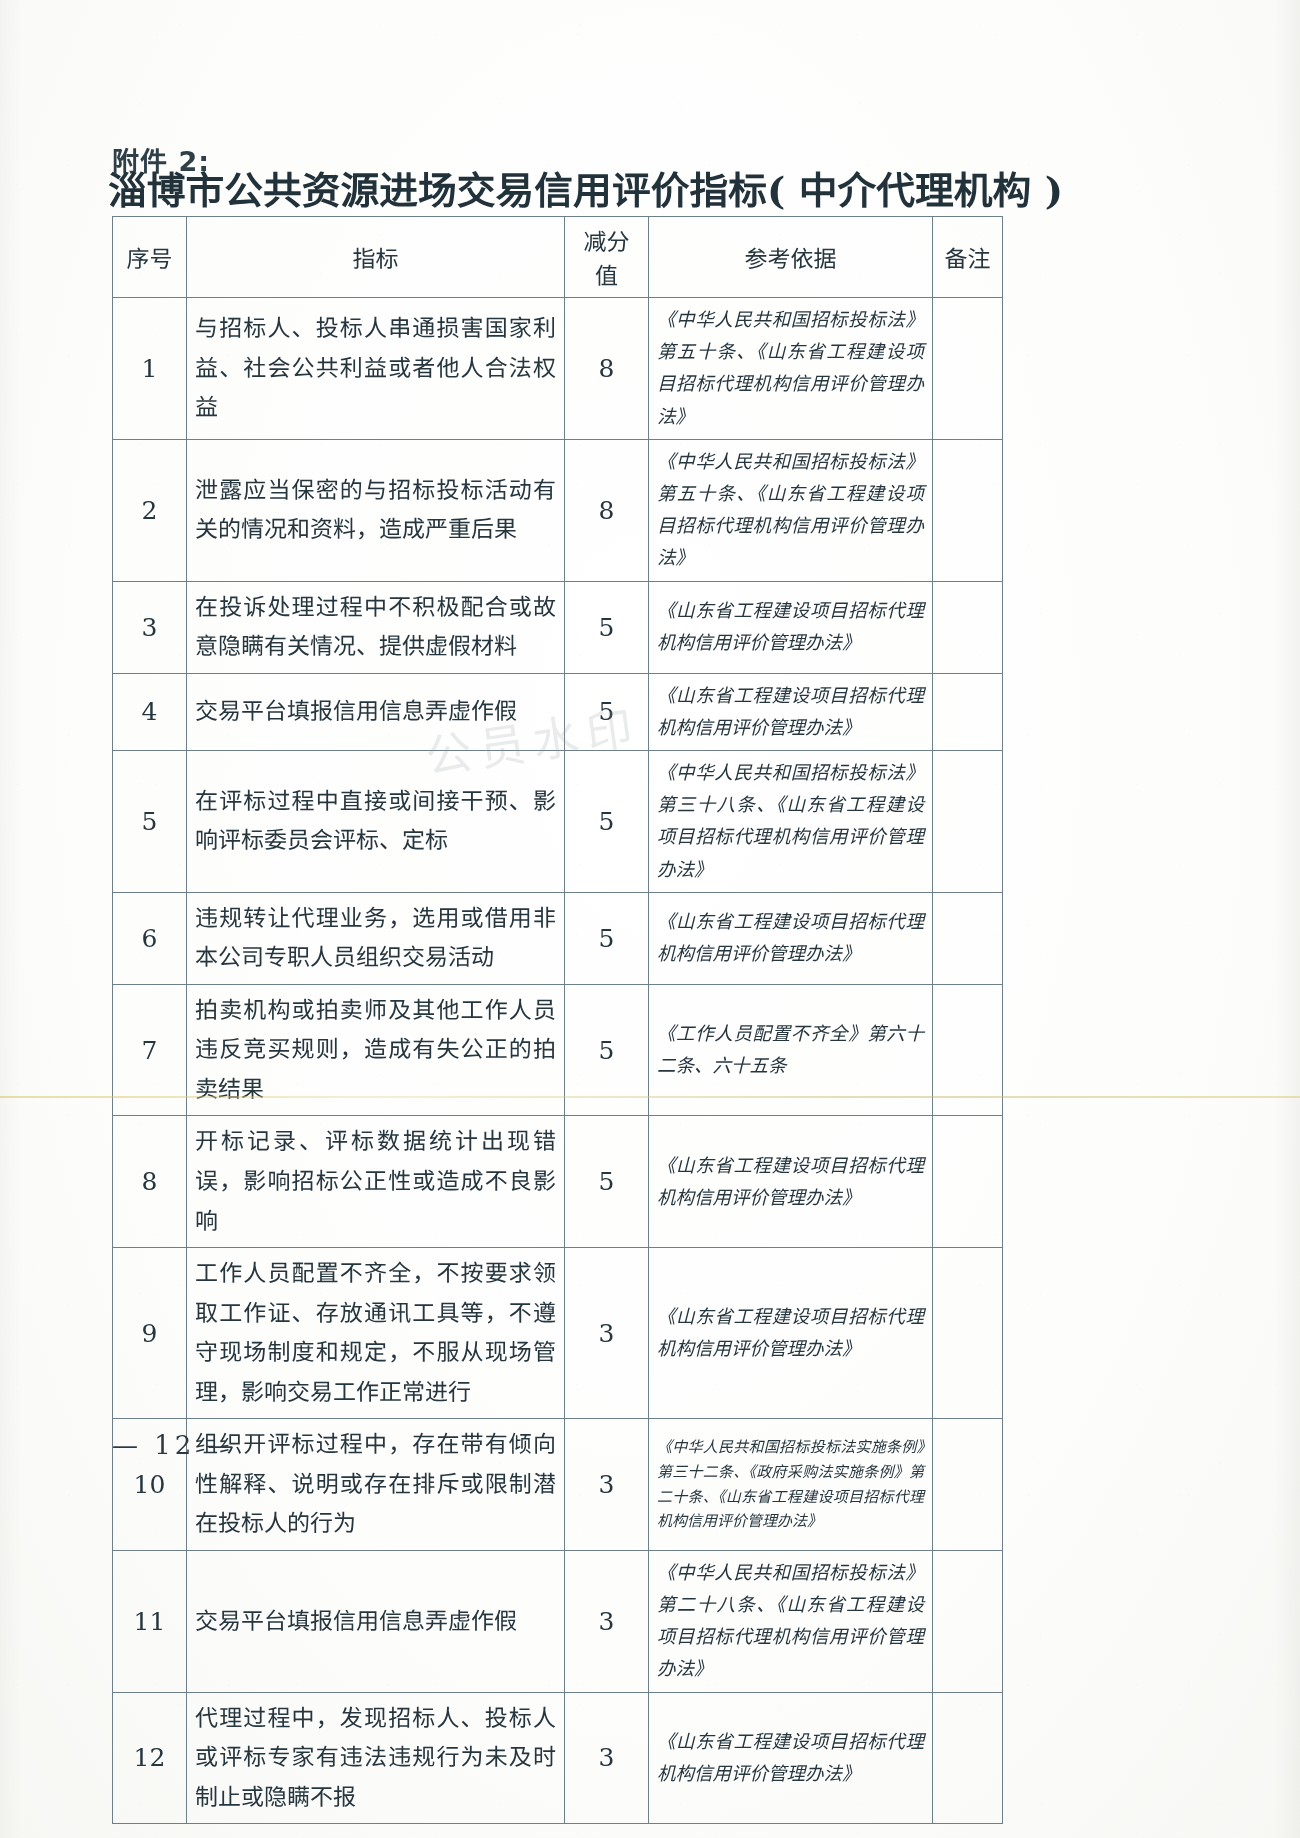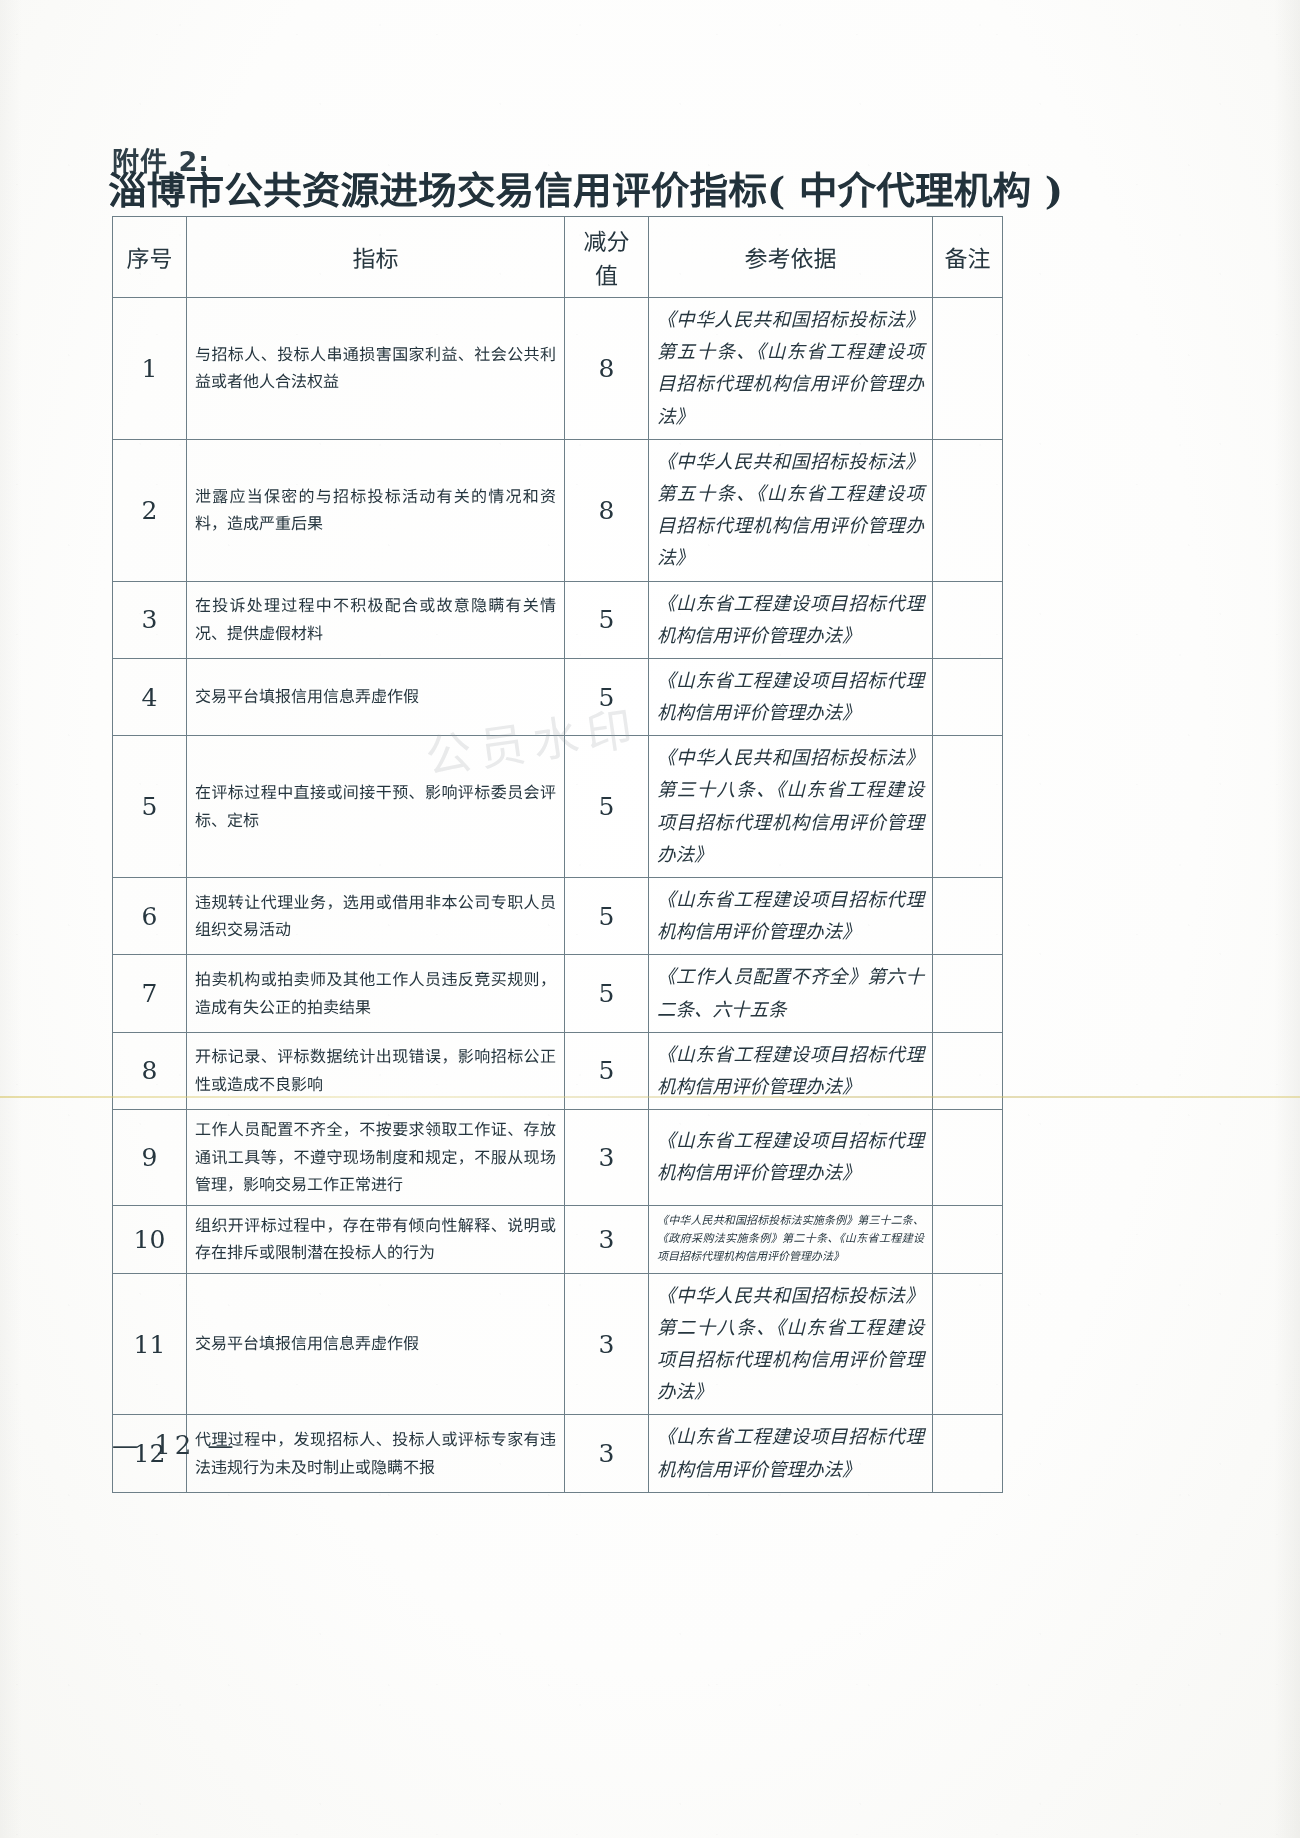--- a/index.html
+++ b/index.html
@@ -67,33 +67,33 @@
   col.c-ind{width:378px;}
   col.c-val{width:84px;}
   col.c-ref{width:284px;}
   col.c-rem{width:70px;}
 
   td.no{
     text-align:center;font-size:25px;
     font-family:"DejaVu Serif","Liberation Serif",serif;
   }
   td.ind{
-    font-size:16px;line-height:1.72;
+    font-size:23px;line-height:1.72;
     text-align:justify;text-justify:inter-ideograph;
     padding-left:10px;padding-right:6px;
   }
   td.val{
     text-align:center;font-size:25px;
   }
   td.ref{
     font-size:18.5px;line-height:1.74;
     text-align:justify;text-justify:inter-ideograph;
     padding-left:8px;padding-right:8px;font-style:italic;
   }
-  td.ref.small{font-size:11px;line-height:1.66;}
+  td.ref.small{font-size:15px;line-height:1.66;}
   td.rem{}
 
   .page-no{
     position:absolute;left:112px;top:1430px;
     font-size:26px;letter-spacing:4px;
     font-family:"DejaVu Serif","Liberation Serif",serif;
     color:#2b3a42;
   }
 
   

